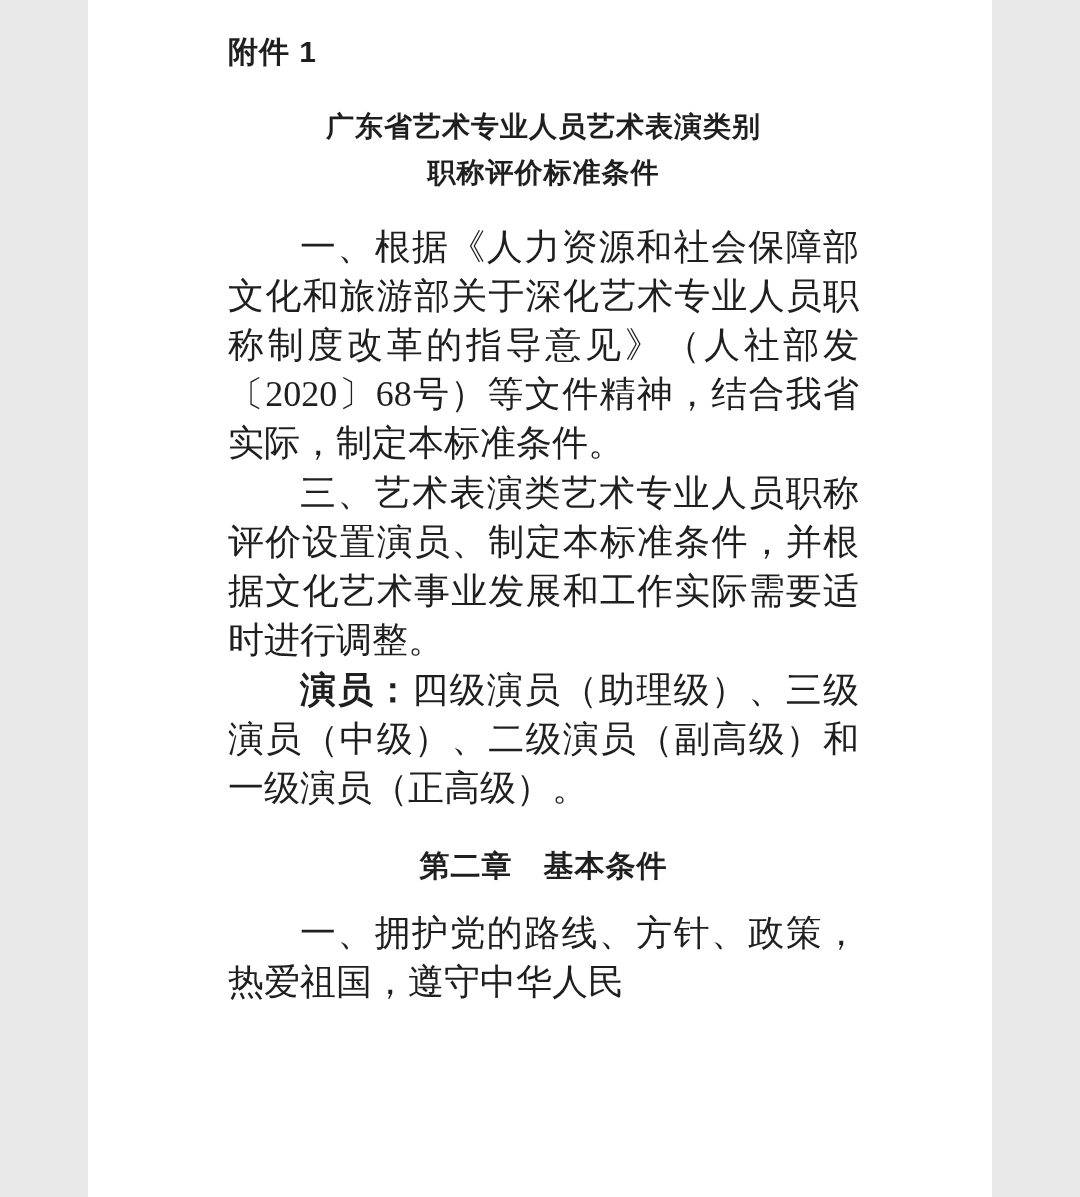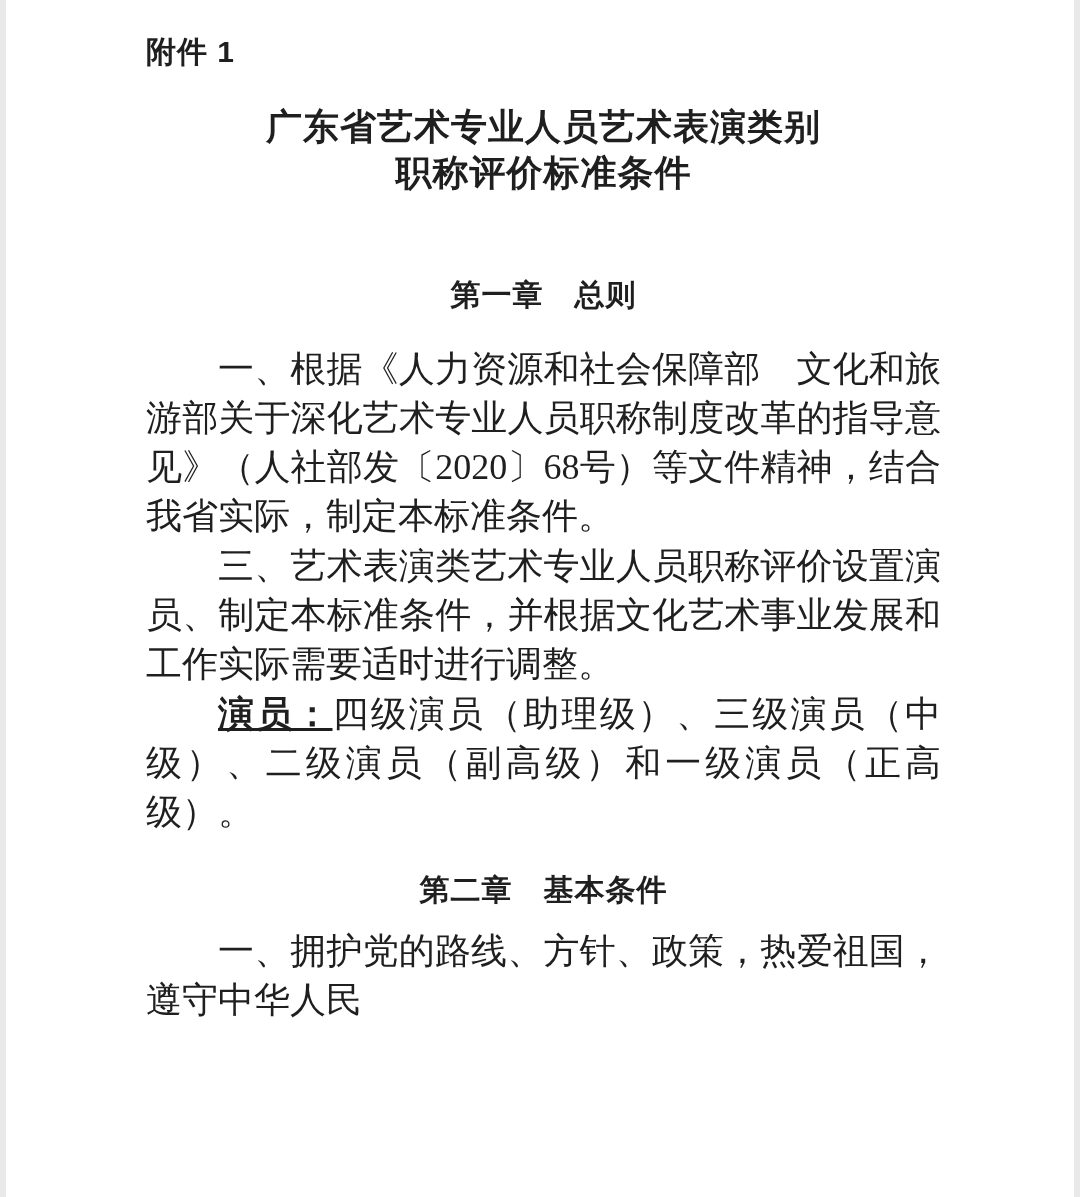--- a/index.html
+++ b/index.html
@@ -2,21 +2,21 @@
 <html lang="zh" style="--ink: #1f1f1f; --paper: #ffffff;"><head>
 <meta charset="utf-8">
 <style>
   :root{
     --ink:#1f1f1f;
     --paper:#ffffff;
   }
   html,body{margin:0;padding:0;background:#e9e9e9;}
   .page{
     position:relative;
-    width:1068px;
+    width:904px;
     height:1197px;
     margin:0 auto;
     background:var(--paper);
     color:var(--ink);
     box-sizing:border-box;
     padding:36px 133px 0 140px;
     overflow:hidden;
     font-family:"Liberation Serif","DejaVu Serif",serif;
   }
   .attachment{
@@ -24,70 +24,68 @@
     font-weight:bold;
     font-size:30px;
     line-height:32px;
     letter-spacing:1px;
   }
   .doc-title{
     margin-top:36px;
     text-align:center;
     font-family:"Liberation Sans","DejaVu Sans",sans-serif;
     font-weight:bold;
-    font-size:36px;
+    font-size:28px;
     line-height:46px;
     letter-spacing:1px;
   }
   .chapter-heading{
     text-align:center;
     font-family:"Liberation Sans","DejaVu Sans",sans-serif;
     font-weight:bold;
     font-size:30px;
     line-height:46px;
     letter-spacing:1px;
   }
   .chapter-heading.first{
     margin-top:76px;
   }
   .chapter-heading.second{
     margin-top:30px;
-    margin-bottom:13px;
+    margin-bottom:19px;
   }
   .body-block{
     margin-top:26px;
   }
   .para{
     margin:0;
     font-size:36px;
     line-height:49px;
     text-align:justify;
     text-indent:2em;
     word-break:normal;
     overflow-wrap:break-word;
   }
   .para .lead{
     font-family:"Liberation Sans","DejaVu Sans",sans-serif;
     font-weight:bold;
-    text-decoration:underline;
   }
 </style>
 </head>
 <body>
 
 <div class="page">
 
   <div class="attachment">附件 1</div>
 
   <div class="doc-title">
     <div>广东省艺术专业人员艺术表演类别</div>
     <div>职称评价标准条件</div>
   </div>
 
-  <div class="chapter-heading first">第一章　总则</div>
 
   <div class="body-block">
     <p class="para"><b class="lead"></b><span>一、根据《人力资源和社会保障部　文化和旅游部关于深化艺术专业人员职称制度改革的指导意见》（人社部发〔2020〕68号）等文件精神，结合我省实际，制定本标准条件。</span></p>
     <p class="para"><b class="lead"></b><span>三、艺术表演类艺术专业人员职称评价设置演员、制定本标准条件，并根据文化艺术事业发展和工作实际需要适时进行调整。</span></p>
     <p class="para"><b class="lead">演员：</b><span>四级演员（助理级）、三级演员（中级）、二级演员（副高级）和一级演员（正高级）。</span></p>
   </div>
 
   <div class="chapter-heading second">第二章　基本条件</div>
 
   <div>

